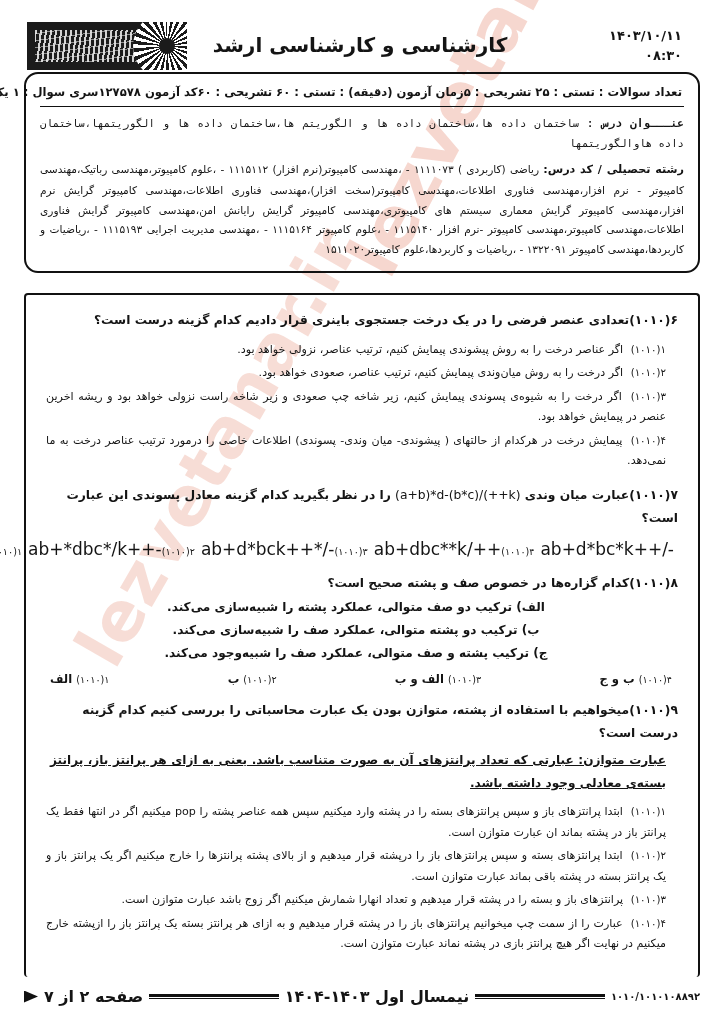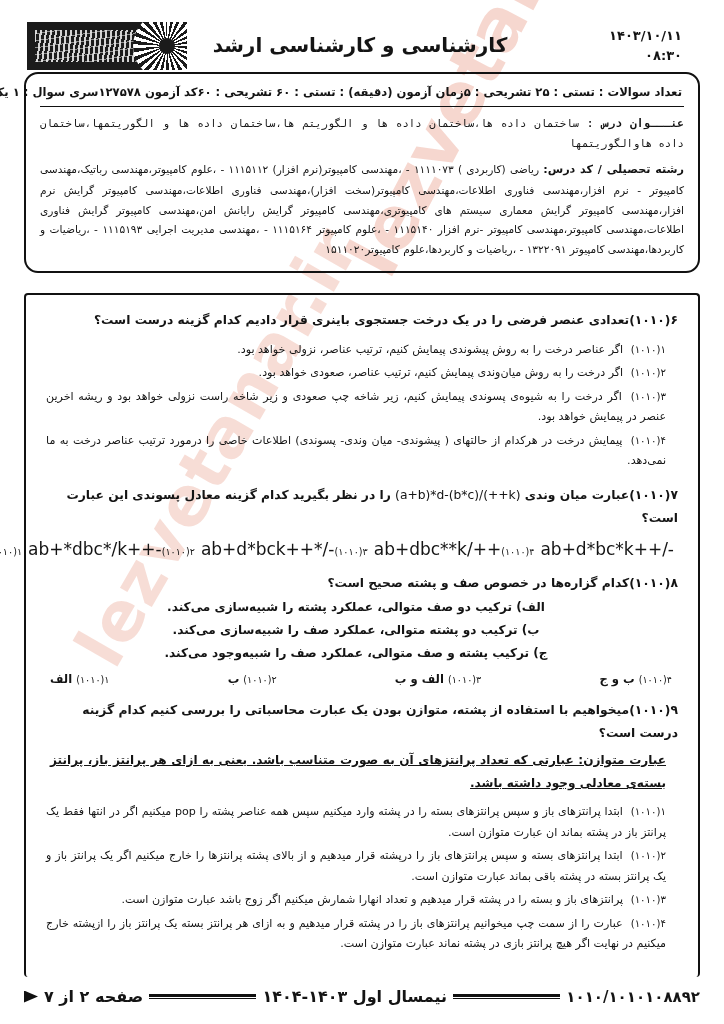--- a/index.html
+++ b/index.html
@@ -269,21 +269,21 @@
     justify-content: space-between;
     gap: 6px;
   }
   .footer .f-txt {
     font-size: 16px;
     font-weight: bold;
     white-space: nowrap;
     direction: rtl;
   }
   .footer .f-code {
-    font-size: 15px;
+    font-size: 10px;
     font-weight: bold;
     white-space: nowrap;
     letter-spacing: .6px;
   }
   .footer .rule {
     flex: 1 1 auto;
     height: 0;
     border-top: 3px solid #111;
     border-bottom: 1.5px solid #111;
     height: 5px;

